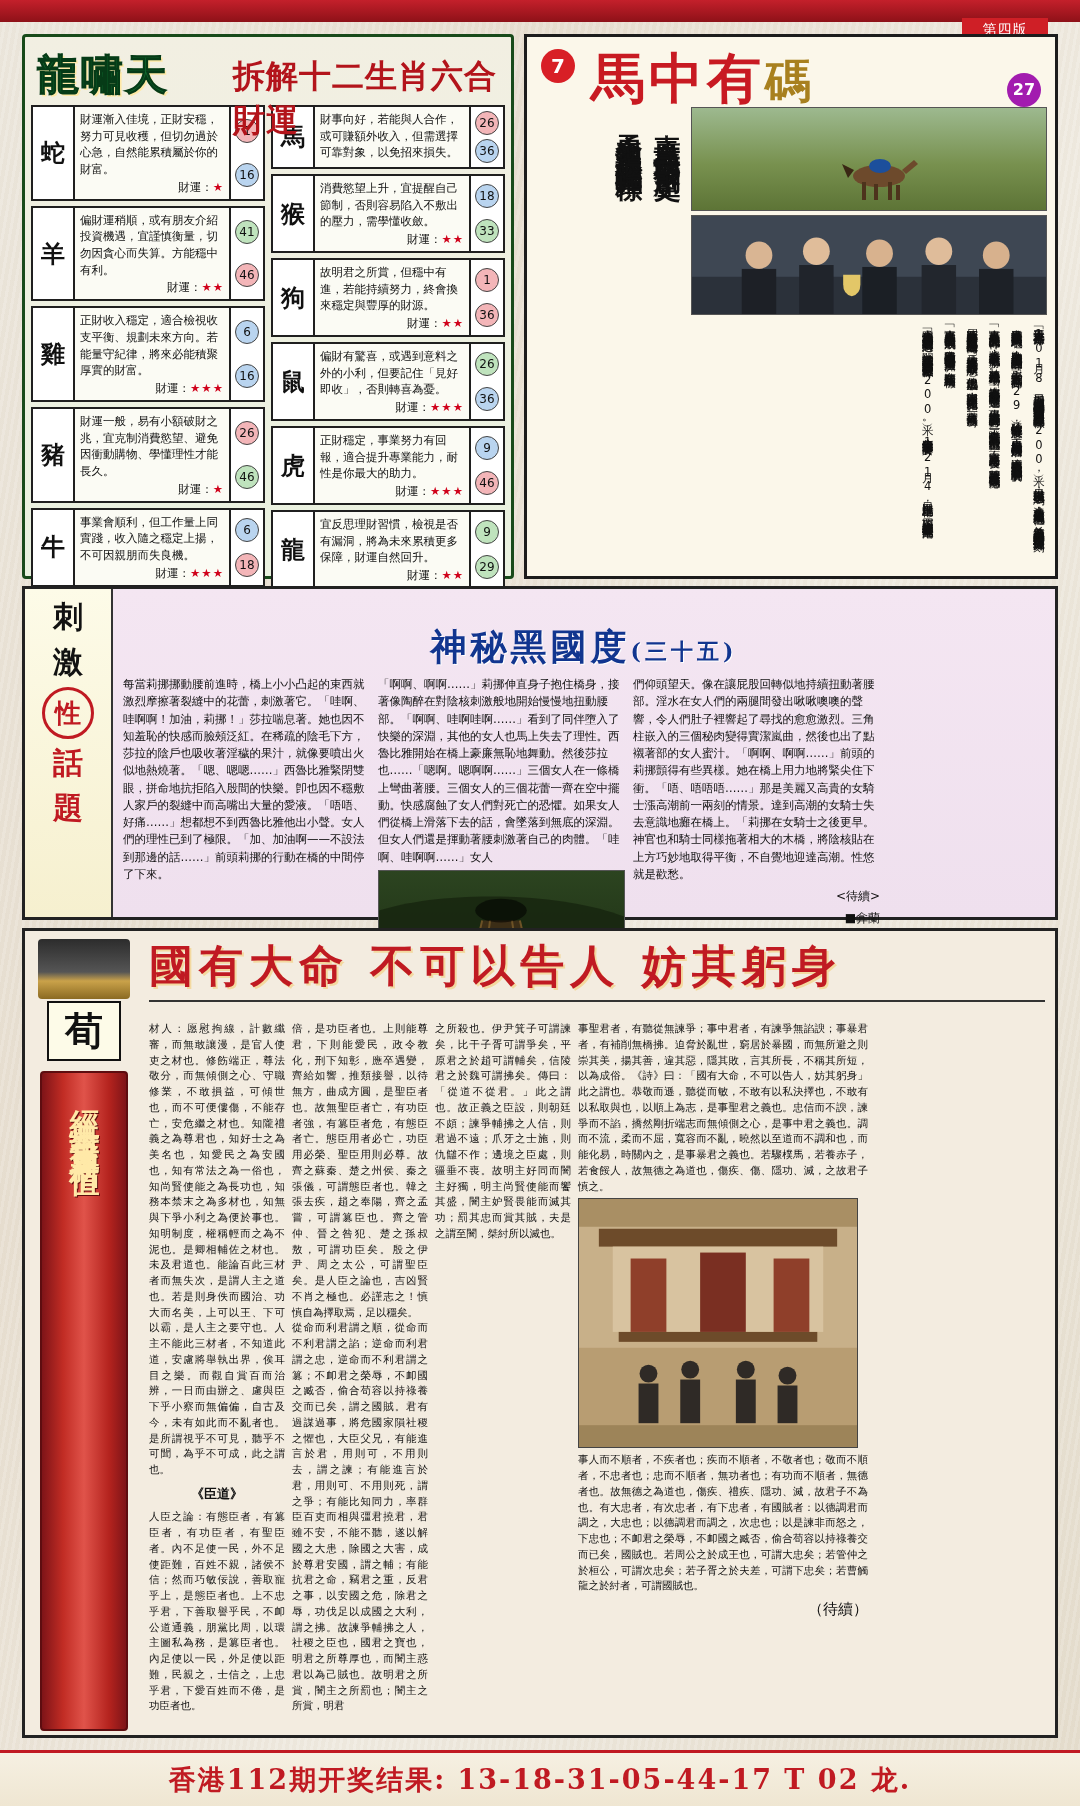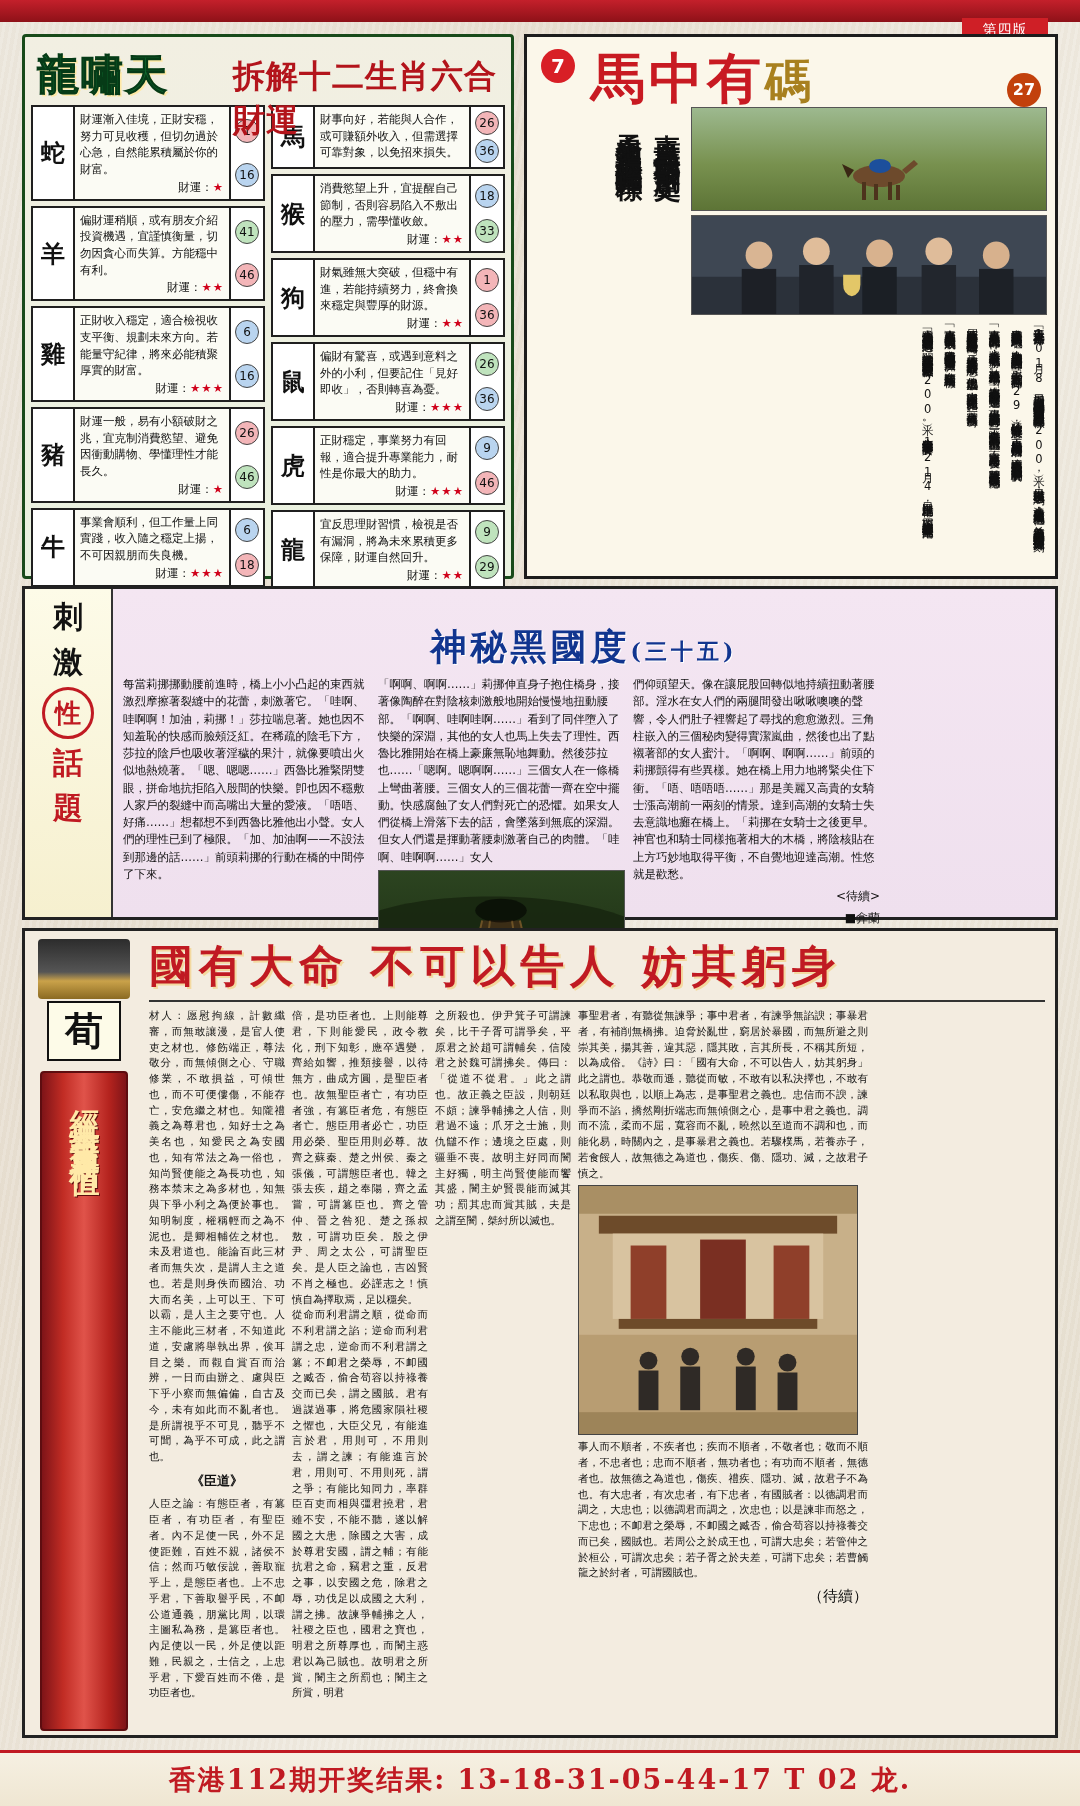--- a/index.html
+++ b/index.html
@@ -90,21 +90,21 @@
     left:524px; top:34px; width:534px; height:545px;
     background:#fbf7ea; border:3px solid #1c1c1c; padding:6px 8px;
   }
   .h-head{ position:relative; height:64px; }
   .h-badge{
     position:absolute; left:6px; top:6px; width:34px; height:34px; border-radius:50%;
     background:#d81f26; color:#fff; font-size:20px; line-height:34px; text-align:center; font-weight:bold;
   }
   .h-badge2{
     position:absolute; right:6px; top:30px; width:34px; height:34px; border-radius:50%;
-    background:#c2410c; color:#fff; font-size:16px; line-height:34px; text-align:center; font-weight:bold;
+    background:#a21caf; color:#fff; font-size:16px; line-height:34px; text-align:center; font-weight:bold;
   }
   .h-title{
     position:absolute; left:56px; top:0; font-size:46px; font-weight:bold;
     font-family:"DejaVu Serif","Liberation Serif",serif; color:#111;
     letter-spacing:4px;
   }
   .h-title .red{ color:#c81a22; font-size:54px; }
   .h-title .gold{ color:#a8801f; }
   .h-body{ display:flex; height:455px; }
   .h-vert{
@@ -200,21 +200,21 @@
     text-shadow:1px 1px 0 #5c0b0d;
   }
   .c-main{ flex:1; padding:6px 10px 4px 6px; }
   .c-title{
     font-size:44px; font-weight:bold; color:#c01a22;
     font-family:"DejaVu Serif","Liberation Serif",serif; letter-spacing:6px;
     text-shadow:2px 2px 0 #f3d9a0;
     border-bottom:2px solid #333; padding-bottom:4px;
   }
   .c-cols{ display:flex; gap:7px; margin-top:6px; }
-  .c-col{ width:136px; font-size:10.5px; line-height:1.5; color:#111; text-align:justify; }
+  .c-col{ width:136px; font-size:10.5px; line-height:1.5; color:#111; text-align:justify;margin-top:13px; }
   .c-sub{ text-align:center; font-weight:bold; font-size:13px; margin:6px 0; }
   .c-img{
     width:280px; height:250px; border:1px solid #444; margin:4px 0;
     background:linear-gradient(180deg,#cdb58b 0%,#b99a6c 45%,#8d7248 100%);
     position:relative; overflow:hidden;
   }
   .c-sign{ text-align:right; font-size:15px; margin-top:4px; }
 
   
   .footer{
@@ -332,21 +332,21 @@
             <div class="z-luck"><span>財運：</span><span class="stars">★★</span></div>
           </div>
           <div class="z-nums">
             <div class="ball blue">18</div>
             <div class="ball green">33</div>
           </div>
         </div>
         <div class="z-row">
           <div class="z-anim">狗</div>
           <div class="z-body">
-            <div class="z-text">財氣雖無大突破，但穩中有進，若能持續努力，終會換來穩定與豐厚的財源。</div>
+            <div class="z-text">故明君之所賞，但穩中有進，若能持續努力，終會換來穩定與豐厚的財源。</div>
             <div class="z-luck"><span>財運：</span><span class="stars">★★</span></div>
           </div>
           <div class="z-nums">
             <div class="ball red">1</div>
             <div class="ball red">36</div>
           </div>
         </div>
         <div class="z-row">
           <div class="z-anim">鼠</div>
           <div class="z-body">

